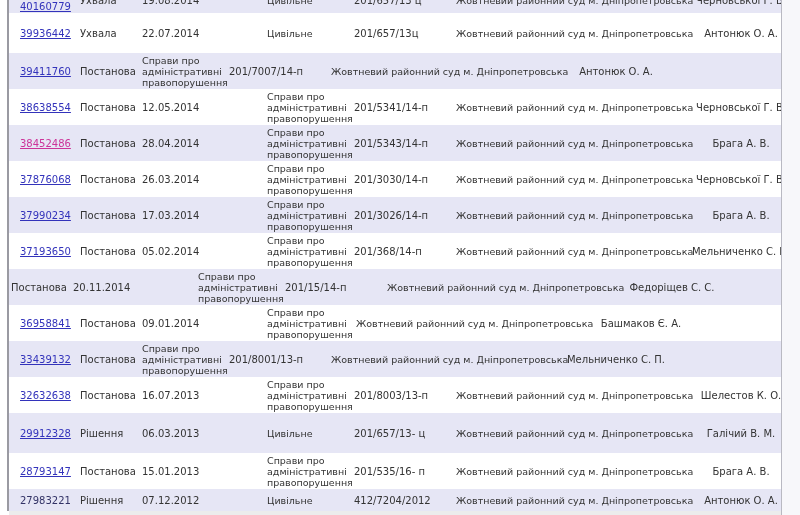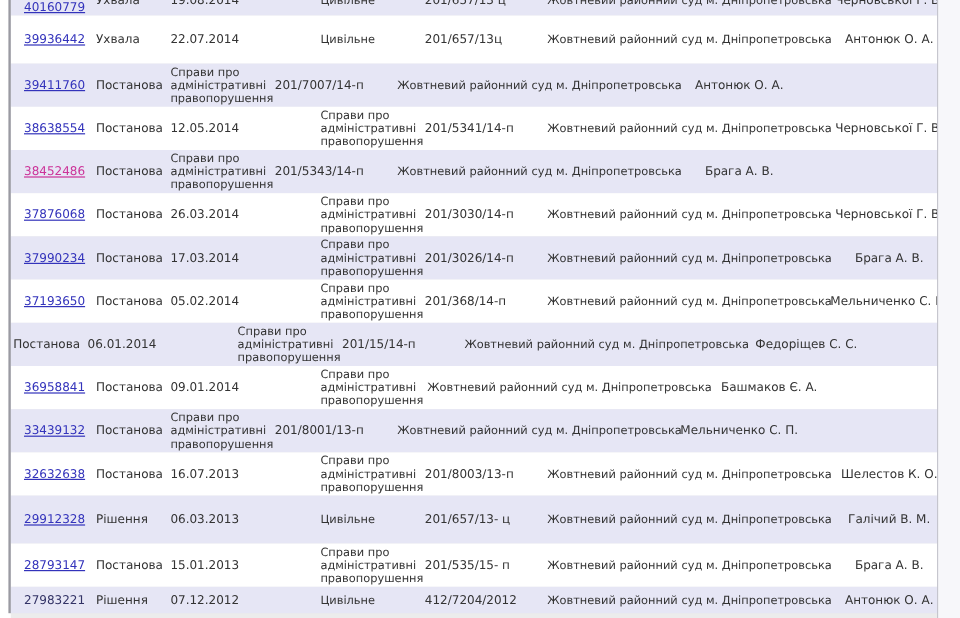--- a/index.html
+++ b/index.html
@@ -85,20 +85,21 @@
     <div class="cell c-ctype">Справи про адміністративні правопорушення</div>
     <div class="cell c-num">201/5341/14-п</div>
     <div class="cell c-court">Жовтневий районний суд м. Дніпропетровська</div>
     <div class="cell c-judge">Черновської Г. В.</div>
   </div>
       <div class="row alt r-admin">
     <div class="cell c-id">
       <span class="doc-link state-visited">38452486</span>
     </div>
     <div class="cell c-type">Постанова</div>
+    <div class="cell c-date">28.04.2014</div>
     <div class="cell c-ctype">Справи про адміністративні правопорушення</div>
     <div class="cell c-num">201/5343/14-п</div>
     <div class="cell c-court">Жовтневий районний суд м. Дніпропетровська</div>
     <div class="cell c-judge">Брага А. В.</div>
   </div>
       <div class="row norm r-admin">
     <div class="cell c-id">
       <span class="doc-link state-normal">37876068</span>
     </div>
     <div class="cell c-type">Постанова</div>
@@ -125,21 +126,21 @@
     </div>
     <div class="cell c-type">Постанова</div>
     <div class="cell c-date">05.02.2014</div>
     <div class="cell c-ctype">Справи про адміністративні правопорушення</div>
     <div class="cell c-num">201/368/14-п</div>
     <div class="cell c-court">Жовтневий районний суд м. Дніпропетровська</div>
     <div class="cell c-judge">Мельниченко С. П.</div>
   </div>
       <div class="row alt r-admin">
     <div class="cell c-type">Постанова</div>
-    <div class="cell c-date">06.01.2014</div>
+    <div class="cell c-date">20.11.2014</div>
     <div class="cell c-ctype">Справи про адміністративні правопорушення</div>
     <div class="cell c-num">201/15/14-п</div>
     <div class="cell c-court">Жовтневий районний суд м. Дніпропетровська</div>
     <div class="cell c-judge">Федоріщев С. С.</div>
   </div>
       <div class="row norm r-admin">
     <div class="cell c-id">
       <span class="doc-link state-normal">36958841</span>
     </div>
     <div class="cell c-type">Постанова</div>
@@ -180,21 +181,21 @@
     <div class="cell c-court">Жовтневий районний суд м. Дніпропетровська</div>
     <div class="cell c-judge">Галічий В. М.</div>
   </div>
       <div class="row norm r-admin">
     <div class="cell c-id">
       <span class="doc-link state-normal">28793147</span>
     </div>
     <div class="cell c-type">Постанова</div>
     <div class="cell c-date">15.01.2013</div>
     <div class="cell c-ctype">Справи про адміністративні правопорушення</div>
-    <div class="cell c-num">201/535/15- п</div>
+    <div class="cell c-num">201/535/16- п</div>
     <div class="cell c-court">Жовтневий районний суд м. Дніпропетровська</div>
     <div class="cell c-judge">Брага А. В.</div>
   </div>
       <div class="row alt r-civil r-last">
     <div class="cell c-id">
       <span class="doc-link state-plain">27983221</span>
     </div>
     <div class="cell c-type">Рішення</div>
     <div class="cell c-date">07.12.2012</div>
     <div class="cell c-ctype">Цивільне</div>

